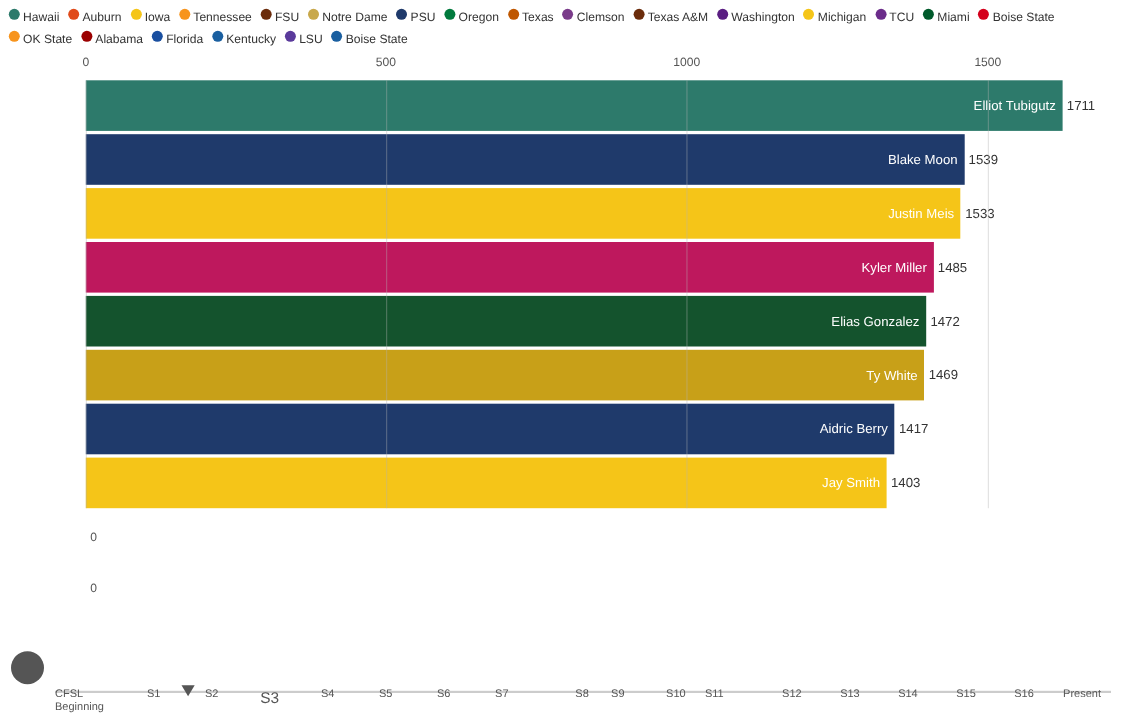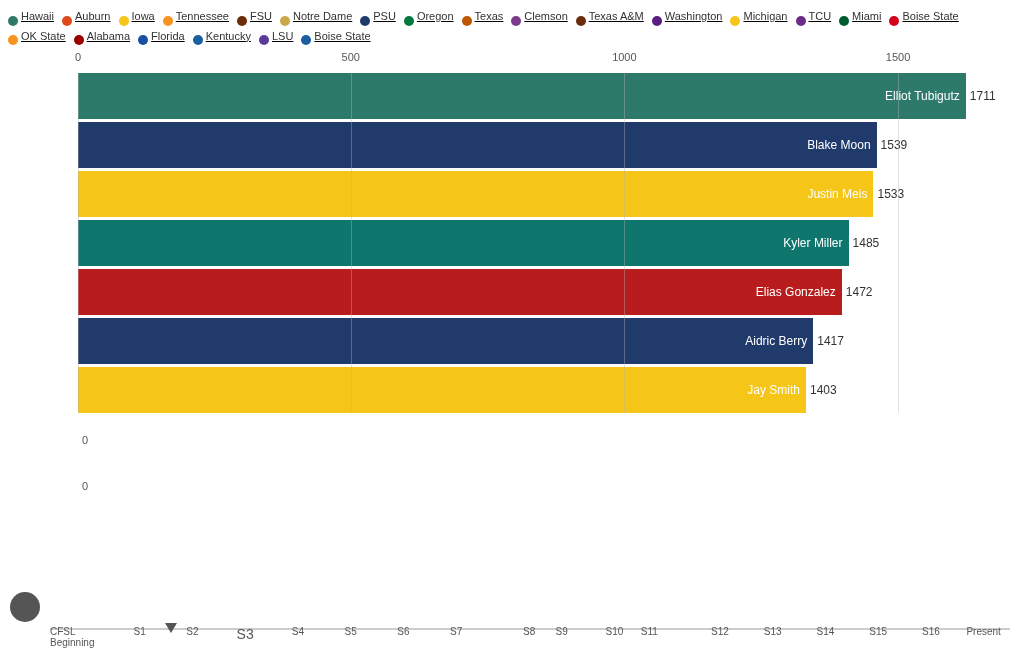--- a/index.html
+++ b/index.html
@@ -19,24 +19,23 @@
     }
     .legend-row {
       display: flex;
       flex-wrap: wrap;
       align-items: center;
       gap: 2px 8px;
       margin-bottom: 2px;
     }
     .legend-item {
       display: flex;
-      align-items: flex-end;
+      align-items: flex-start;
       gap: 3px;
       font-size: 11px;
-      text-decoration: underline;
     }
     .legend-dot {
       width: 10px;
       height: 10px;
       border-radius: 50%;
       display: inline-block;
       flex-shrink: 0;
     }
     .team-label {
       font-size: 11px;
@@ -248,30 +247,36 @@
         </div>
         <span style="position: absolute; left: calc(85.5% + 4px); top: 50%; transform: translateY(-50%); font-size: 12px; color: rgb(51, 51, 51);">1539</span>
       </div>
       <div style="display: flex; align-items: center; margin-bottom: 3px; position: relative;">
         <div style="width: 85.1667%; height: 46px; background-color: rgb(245, 197, 24); display: flex; align-items: center; justify-content: flex-end; padding-right: 6px; position: relative;">
           <span style="color: white; font-size: 12px; white-space: nowrap;">Justin Meis</span>
         </div>
         <span style="position: absolute; left: calc(85.1667% + 4px); top: 50%; transform: translateY(-50%); font-size: 12px; color: rgb(51, 51, 51);">1533</span>
       </div>
       <div style="display: flex; align-items: center; margin-bottom: 3px; position: relative;">
-        <div style="width: 82.5%; height: 46px; background-color: #0f766e; display: flex; align-items: center; justify-content: flex-end; padding-right: 6px; position: relative;">
+        <div style="width: 82.5%; height: 46px; background-color: #be185d; display: flex; align-items: center; justify-content: flex-end; padding-right: 6px; position: relative;">
           <span style="color: white; font-size: 12px; white-space: nowrap;">Kyler Miller</span>
         </div>
         <span style="position: absolute; left: calc(82.5% + 4px); top: 50%; transform: translateY(-50%); font-size: 12px; color: rgb(51, 51, 51);">1485</span>
       </div>
       <div style="display: flex; align-items: center; margin-bottom: 3px; position: relative;">
-        <div style="width: 81.7778%; height: 46px; background-color: #b91c1c; display: flex; align-items: center; justify-content: flex-end; padding-right: 6px; position: relative;">
+        <div style="width: 81.7778%; height: 46px; background-color: #14532d; display: flex; align-items: center; justify-content: flex-end; padding-right: 6px; position: relative;">
           <span style="color: white; font-size: 12px; white-space: nowrap;">Elias Gonzalez</span>
         </div>
         <span style="position: absolute; left: calc(81.7778% + 4px); top: 50%; transform: translateY(-50%); font-size: 12px; color: rgb(51, 51, 51);">1472</span>
+      </div>
+      <div style="display: flex; align-items: center; margin-bottom: 3px; position: relative;">
+        <div style="width: 81.6111%; height: 46px; background-color: rgb(200, 160, 24); display: flex; align-items: center; justify-content: flex-end; padding-right: 6px; position: relative;">
+          <span style="color: white; font-size: 12px; white-space: nowrap;">Ty White</span>
+        </div>
+        <span style="position: absolute; left: calc(81.6111% + 4px); top: 50%; transform: translateY(-50%); font-size: 12px; color: rgb(51, 51, 51);">1469</span>
       </div>
       <div style="display: flex; align-items: center; margin-bottom: 3px; position: relative;">
         <div style="width: 78.7222%; height: 46px; background-color: rgb(31, 58, 107); display: flex; align-items: center; justify-content: flex-end; padding-right: 6px; position: relative;">
           <span style="color: white; font-size: 12px; white-space: nowrap;">Aidric Berry</span>
         </div>
         <span style="position: absolute; left: calc(78.7222% + 4px); top: 50%; transform: translateY(-50%); font-size: 12px; color: rgb(51, 51, 51);">1417</span>
       </div>
       <div style="display: flex; align-items: center; margin-bottom: 3px; position: relative;">
         <div style="width: 77.9444%; height: 46px; background-color: rgb(245, 197, 24); display: flex; align-items: center; justify-content: flex-end; padding-right: 6px; position: relative;">
           <span style="color: white; font-size: 12px; white-space: nowrap;">Jay Smith</span>

